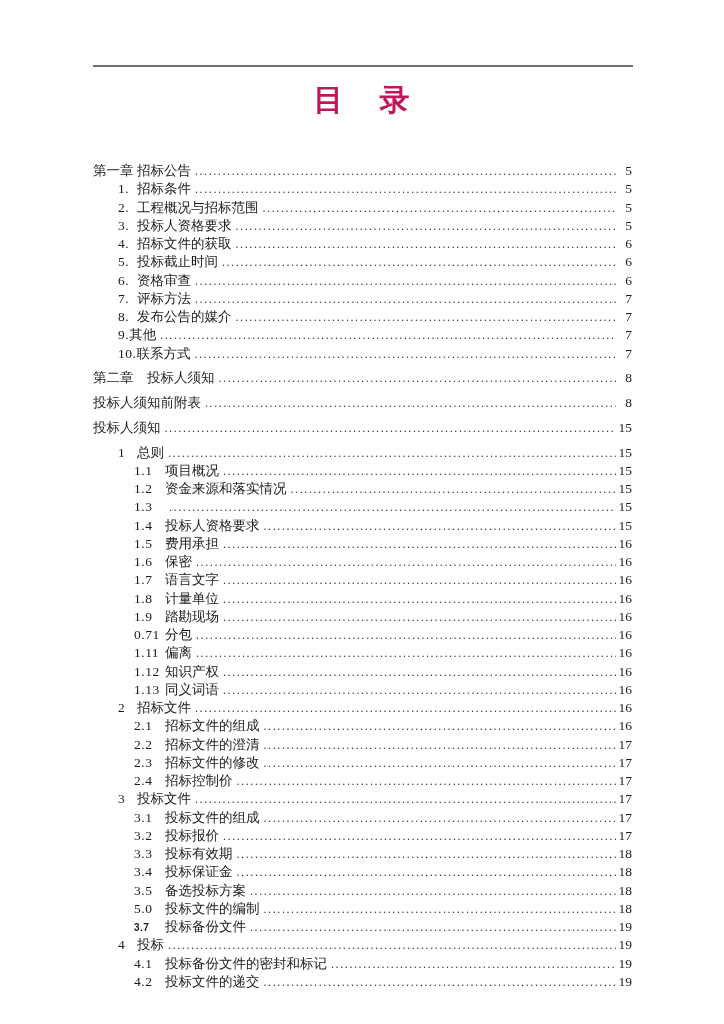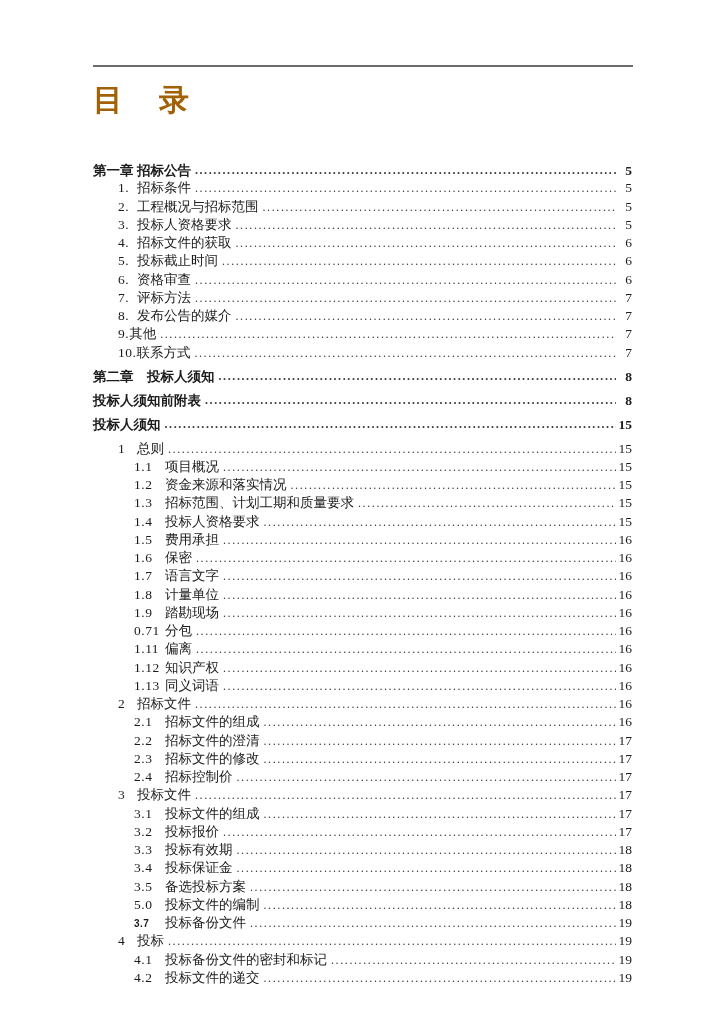--- a/index.html
+++ b/index.html
@@ -12,33 +12,33 @@
   .page {
     position:relative; width:724px; height:1024px;
     background:#ffffff; overflow:hidden;
   }
   .rule {
     position:absolute; left:93px; top:65px;
     width:540px; height:2.4px; background:#6d6d6d;
   }
   .title {
     position:absolute; left:93px; top:80px; width:540px;
-    margin:0; 
+    margin:0; text-align:center;
     font-size:30px; font-weight:bold; letter-spacing:3px;
-    color:#a16207;
+    color:#be185d;
   }
   .toc {
     position:absolute; left:93px; top:162px; width:539px;
   }
   .toc-row {
     display:flex; align-items:baseline;
     line-height:17.25px; font-size:13.5px;
     white-space:nowrap; color:#1c1c1c;
   }
-  .toc-row.bold { font-weight:bold;align-items:center; }
+  .toc-row.bold { font-weight:normal; }
   .toc-row.spaced { margin:6.5px 0; }
   .toc-row.level-1 { padding-left:25px; }
   .toc-row.level-2 { padding-left:41px;justify-content:flex-end; }
   .num { display:inline-block; letter-spacing:0.5px; }
   .level-1 .num { min-width:19px; }
   .level-2 .num { min-width:31px; }
   .toc-row.tight .num { min-width:0; }
   .toc-row.num-bold .num {
     font-weight:bold;
     font-family:"Liberation Sans","DejaVu Sans",sans-serif;
@@ -160,21 +160,20 @@
         <span class="pagenum">15</span>
       </div>
       <div class="toc-row level-2">
         <span class="num">1.2</span>
         <span class="label">资金来源和落实情况</span>
         <span class="leader"></span>
         <span class="pagenum">15</span>
       </div>
       <div class="toc-row level-2">
         <span class="num">1.3</span>
-        <span class="label">招标范围、计划工期和质量要求</span>
         <span class="leader"></span>
         <span class="pagenum">15</span>
       </div>
       <div class="toc-row level-2">
         <span class="num">1.4</span>
         <span class="label">投标人资格要求</span>
         <span class="leader"></span>
         <span class="pagenum">15</span>
       </div>
       <div class="toc-row level-2">

